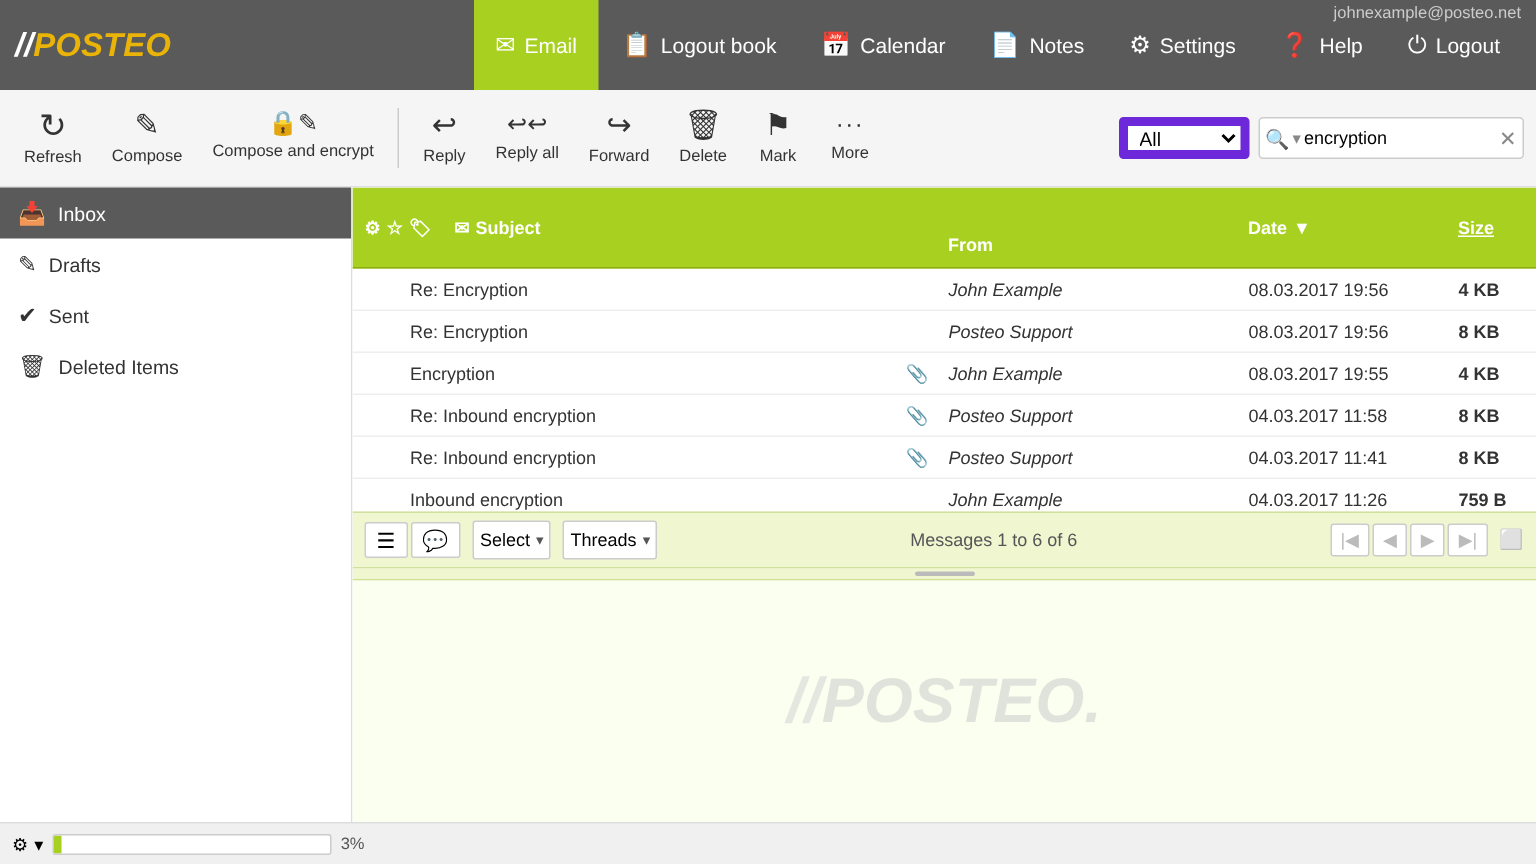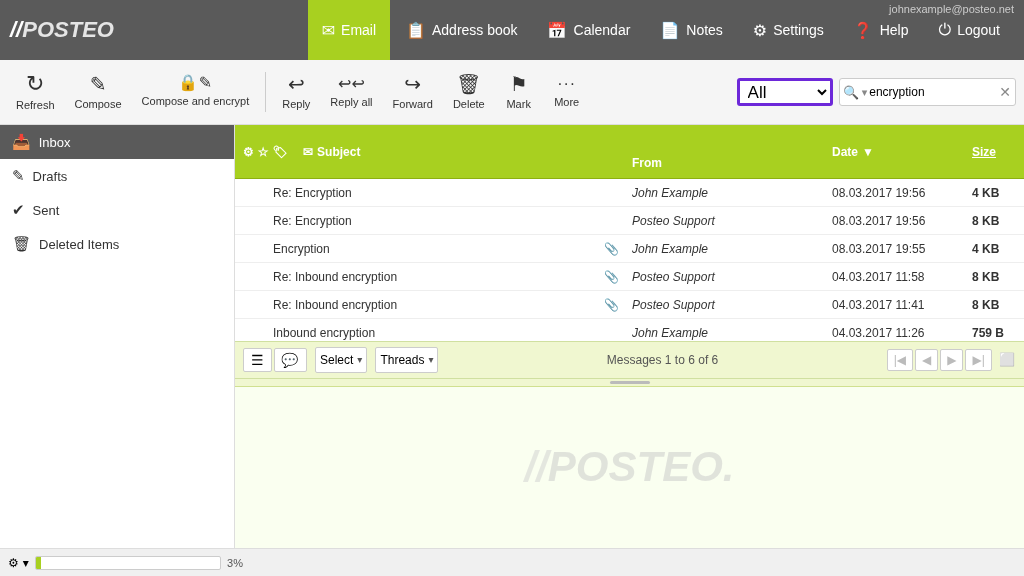--- a/index.html
+++ b/index.html
@@ -68,24 +68,24 @@
     }
     .tool-icon { font-size: 20px; line-height: 1; }
     .toolbar-search {
       margin-left: auto;
       display: flex;
       align-items: center;
       gap: 6px;
     }
     .filter-select {
       height: 28px;
-      border: 3px solid #6d28d9;
+      border: 6px solid #6d28d9;
       border-radius: 3px;
       padding: 0 4px;
-      font-size: 17px;
+      font-size: 13px;
       background: white;
     }
     .search-box {
       display: flex;
       align-items: center;
       border: 1px solid #ccc;
       border-radius: 3px;
       background: white;
       height: 28px;
       padding: 0 4px;
@@ -296,30 +296,30 @@
   </style>
 </head>
 <body>
 
 <div style="position:relative; width:1024px; height:576px; overflow:hidden;">
 
   <div class="top-user-email">johnexample@posteo.net</div>
 
   <div class="top-nav">
     <div class="logo">
-      <span>//</span><span style="color:#e5e5e5">POSTEO</span>
+      <span>//</span><span style="color:#eab308">POSTEO</span>
     </div>
     <div class="nav-tabs">
       <div class="nav-tab active">
         <span class="tab-icon">✉</span>
         <span>Email</span>
       </div>
       <div class="nav-tab">
         <span class="tab-icon">📋</span>
-        <span>Address book</span>
+        <span>Logout book</span>
       </div>
       <div class="nav-tab">
         <span class="tab-icon">📅</span>
         <span>Calendar</span>
       </div>
       <div class="nav-tab">
         <span class="tab-icon">📄</span>
         <span>Notes</span>
       </div>
       <div class="nav-tab">

